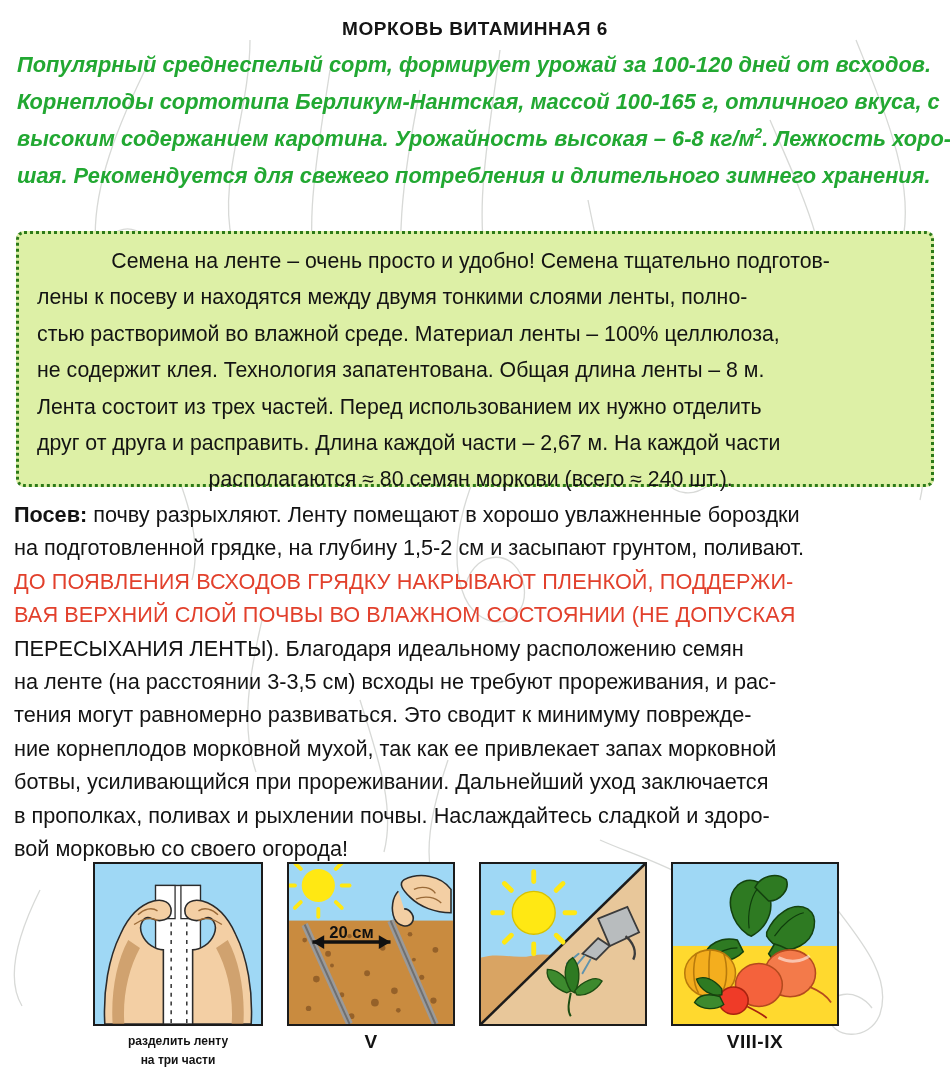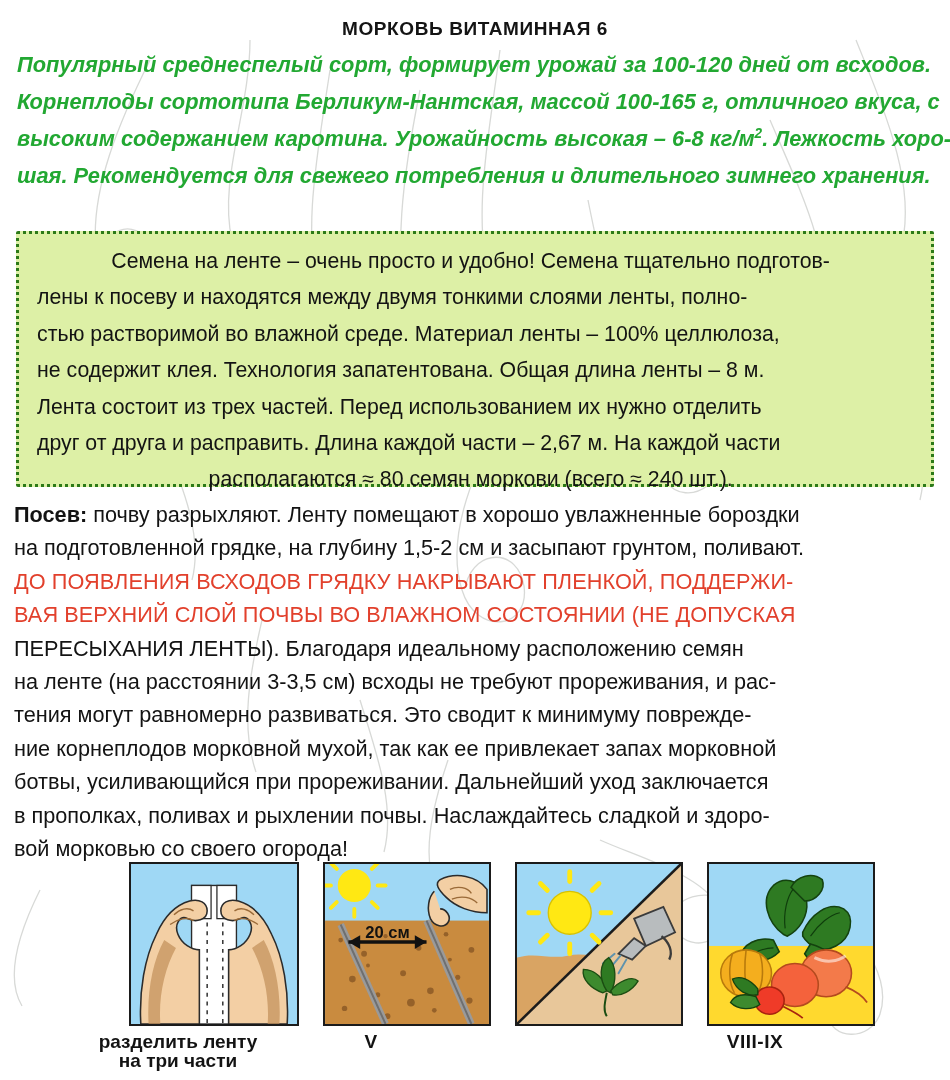--- a/index.html
+++ b/index.html
@@ -66,21 +66,21 @@
   
   .greenbox {
     position: absolute;
     top: 231px;
     left: 16px;
     width: 918px;
     height: 256px;
     box-sizing: border-box;
     background: #ddf0a6;
     border: 3px dotted #2c7a18;
-    border-radius: 2px;
+    border-radius: 8px;
     z-index: 7;
     padding: 9px 18px 0 18px;
   }
   .greenbox .gl {
     font-size: 21.5px;
     line-height: 36.4px;
     color: #131313;
     white-space: nowrap;
     transform: scaleX(.99);
     transform-origin: left center;
@@ -121,26 +121,25 @@
   .panel { width: 168px; }
   .panel.p1 { width: 170px; }
   .panel .art {
     width: 100%;
     height: 164px;
     border: 2px solid #1b1b1b;
     box-sizing: border-box;
     position: relative;
     overflow: hidden;
     background: #9fd8f5;
-    margin-left: 36px;
   }
   .panel .cap {
     margin-top: 6px;
     text-align: center;
-    font-size: 19px;
+    font-size: 12px;
     font-weight: bold;
     line-height: 19px;
     color: #131313;
     white-space: pre-line;
   }
   .panel .cap.rom { font-size: 19px; letter-spacing: .5px; }
   svg { display: block; }
 </style>
 </head>
 <body>

